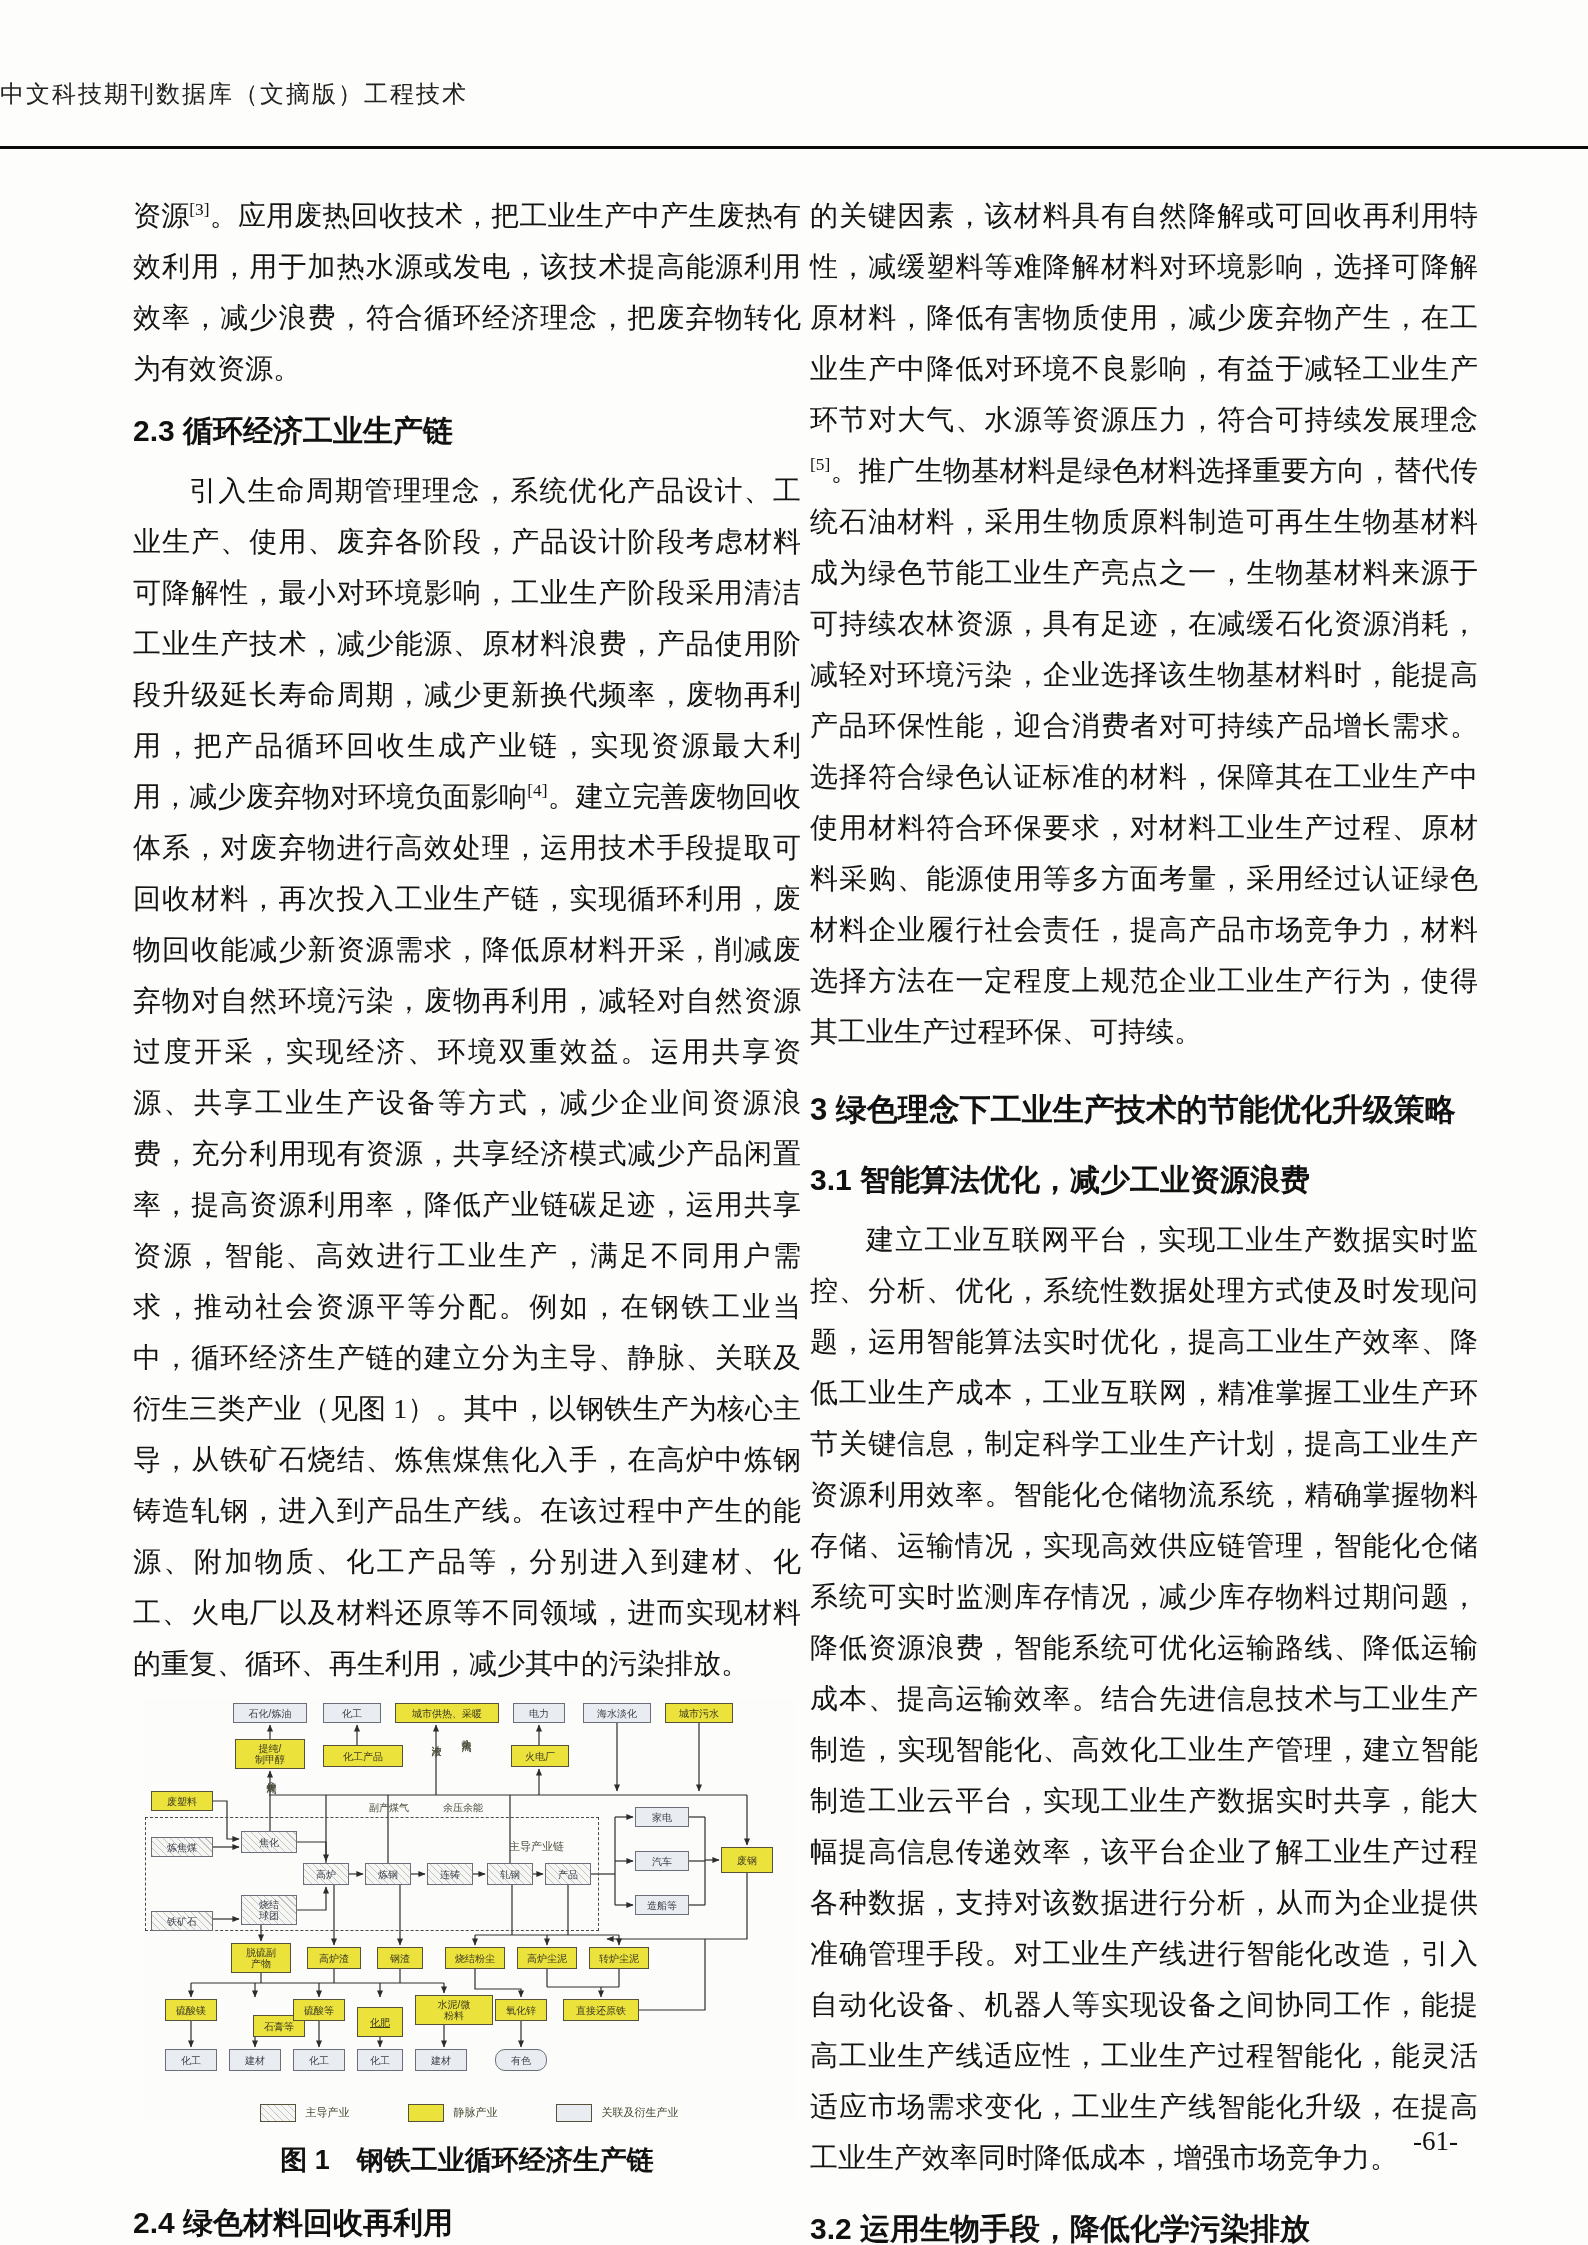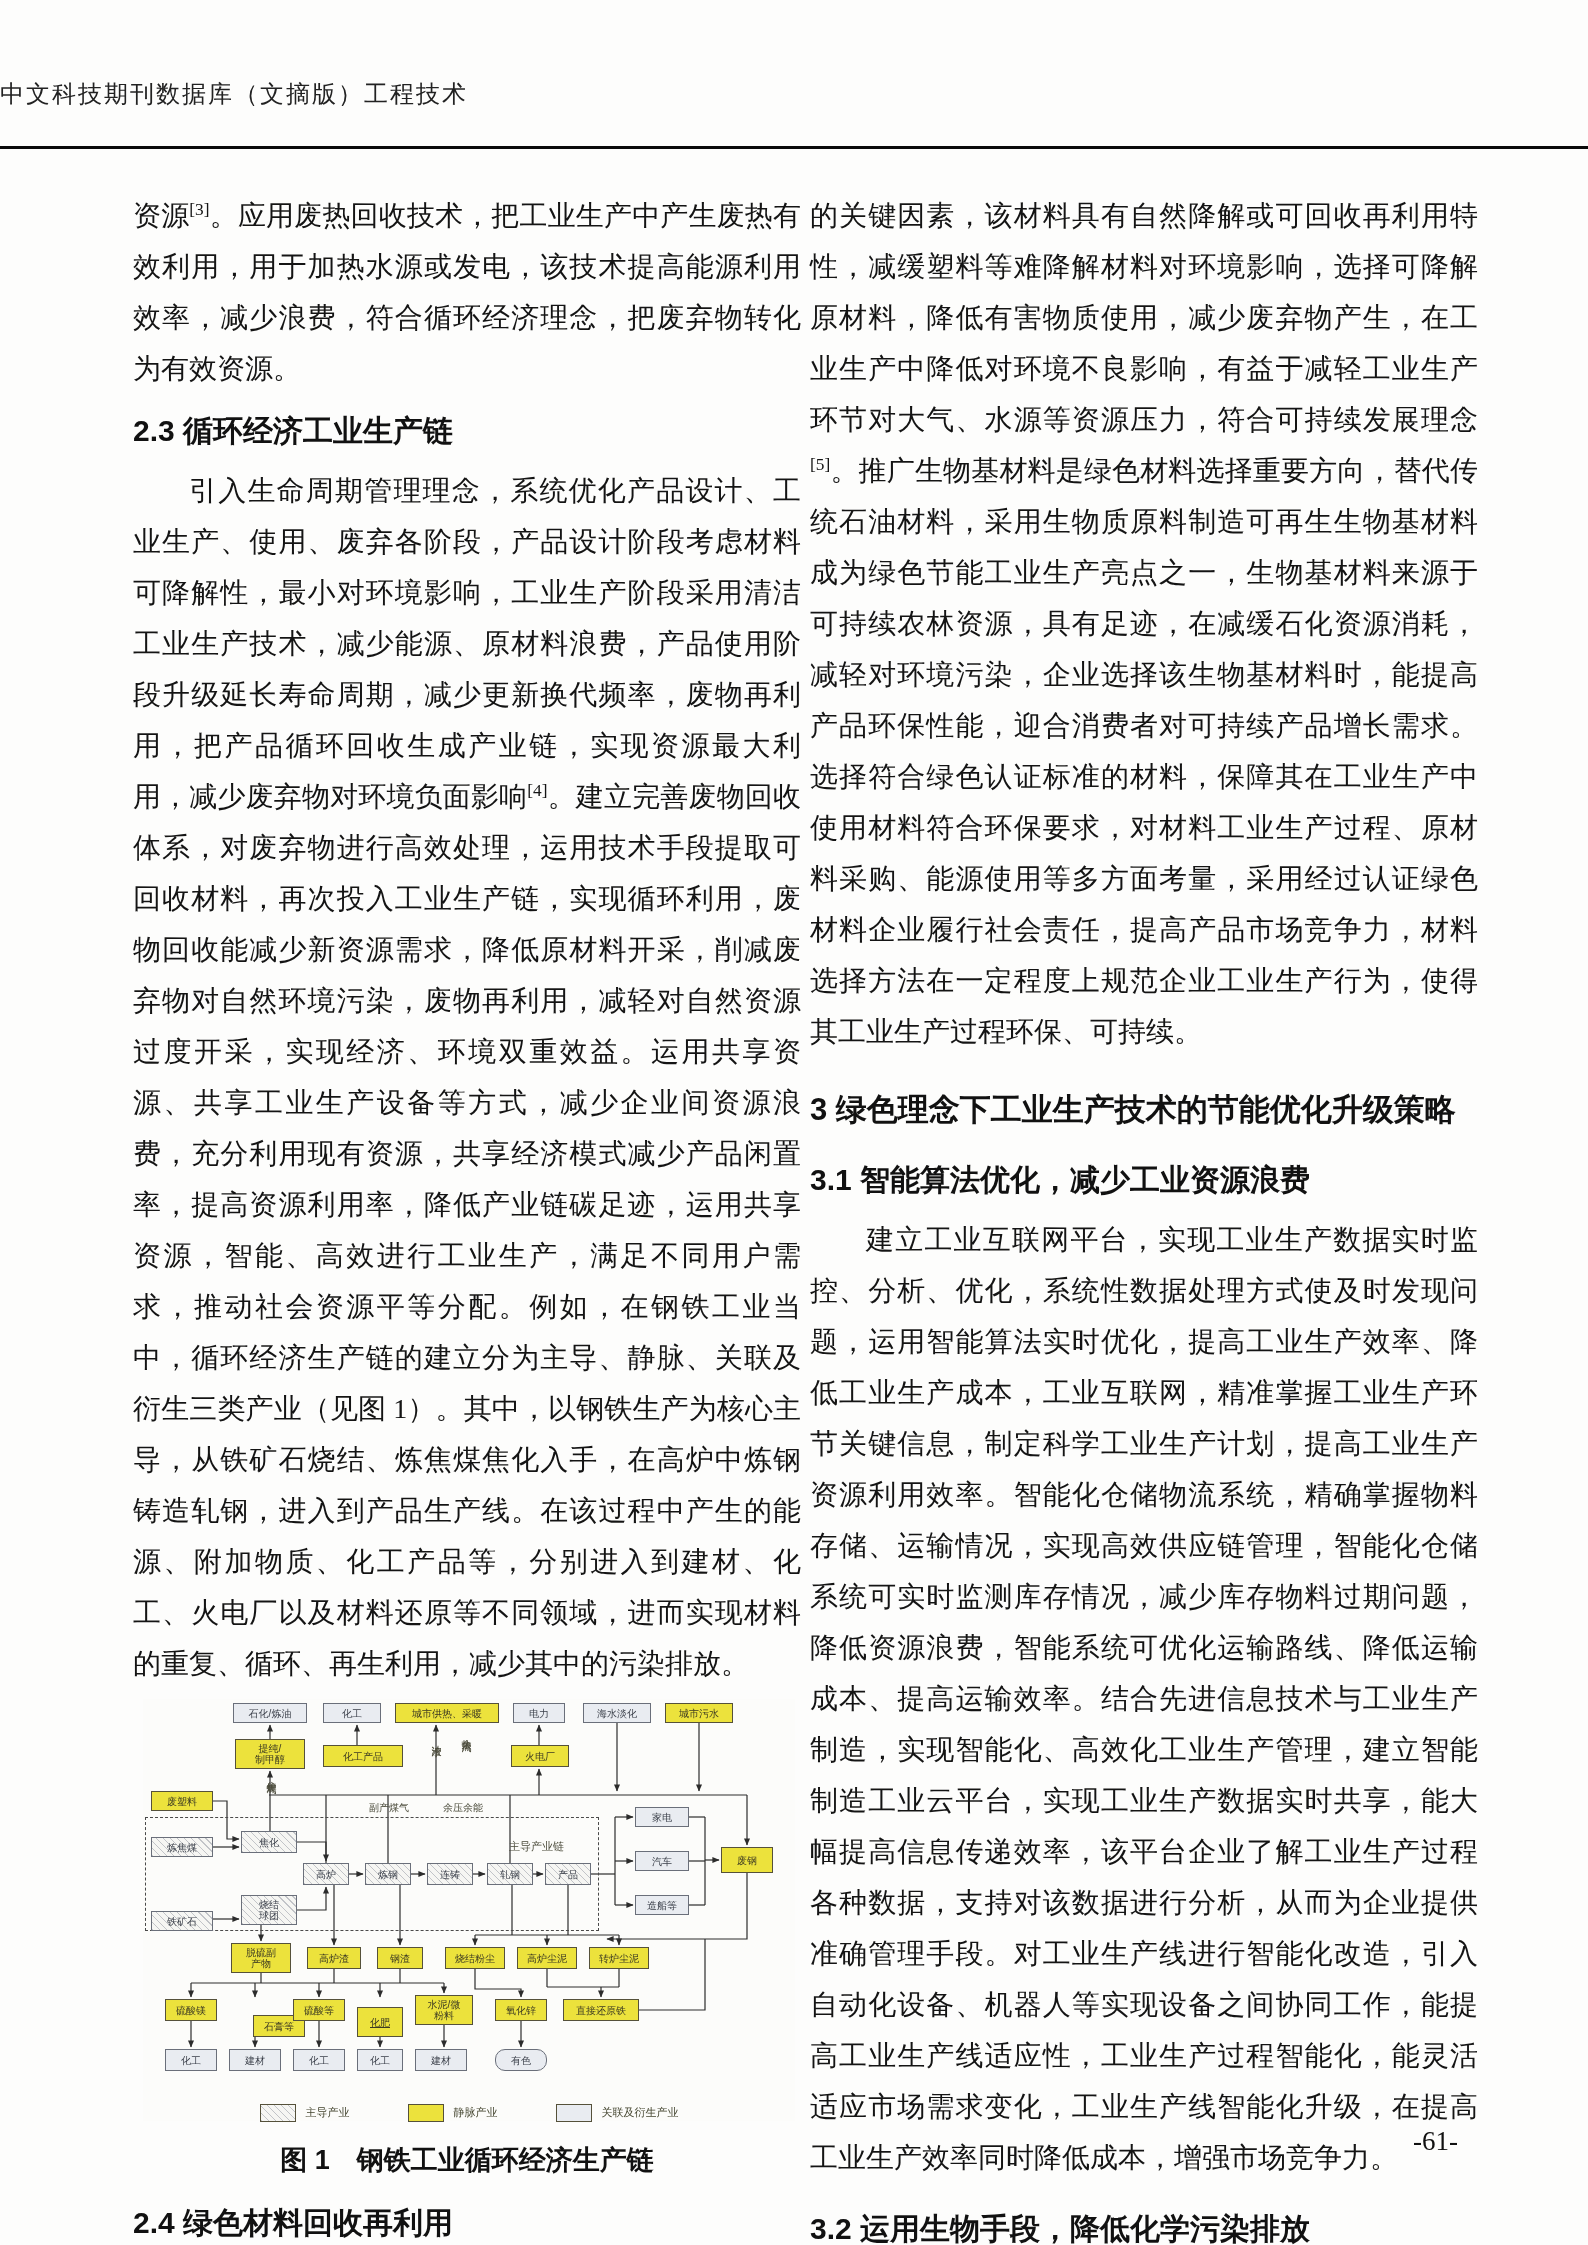--- a/index.html
+++ b/index.html
@@ -169,21 +169,21 @@
 产物</div>
       <div class="fnode vein" style="left:164px;top:248px;width:54px;height:22px;">高炉渣</div>
       <div class="fnode vein" style="left:234px;top:248px;width:46px;height:22px;">钢渣</div>
       <div class="fnode vein" style="left:302px;top:248px;width:60px;height:22px;">烧结粉尘</div>
       <div class="fnode vein" style="left:374px;top:248px;width:60px;height:22px;">高炉尘泥</div>
       <div class="fnode vein" style="left:446px;top:248px;width:60px;height:22px;">转炉尘泥</div>
       <div class="fnode vein" style="left:22px;top:300px;width:52px;height:22px;">硫酸镁</div>
       <div class="fnode vein" style="left:86px;top:316px;width:52px;height:22px;margin-left:24px;">石膏等</div>
       <div class="fnode vein" style="left:150px;top:300px;width:52px;height:22px;">硫酸等</div>
       <div class="fnode vein" style="left:214px;top:308px;width:46px;height:30px;text-decoration:underline;">化肥</div>
-      <div class="fnode vein" style="left:272px;top:296px;width:58px;height:30px;">水泥/微
+      <div class="fnode vein" style="left:272px;top:296px;width:78px;height:30px;">水泥/微
 粉料</div>
       <div class="fnode vein" style="left:352px;top:300px;width:52px;height:22px;">氧化锌</div>
       <div class="fnode vein" style="left:420px;top:300px;width:76px;height:22px;">直接还原铁</div>
       <div class="fnode rel" style="left:22px;top:350px;width:52px;height:22px;">化工</div>
       <div class="fnode rel" style="left:86px;top:350px;width:52px;height:22px;">建材</div>
       <div class="fnode rel" style="left:150px;top:350px;width:52px;height:22px;">化工</div>
       <div class="fnode rel" style="left:214px;top:350px;width:46px;height:22px;">化工</div>
       <div class="fnode rel" style="left:272px;top:350px;width:52px;height:22px;">建材</div>
       <div class="fnode rel" style="left:352px;top:350px;width:52px;height:22px;border-radius:10px;">有色</div>
 

